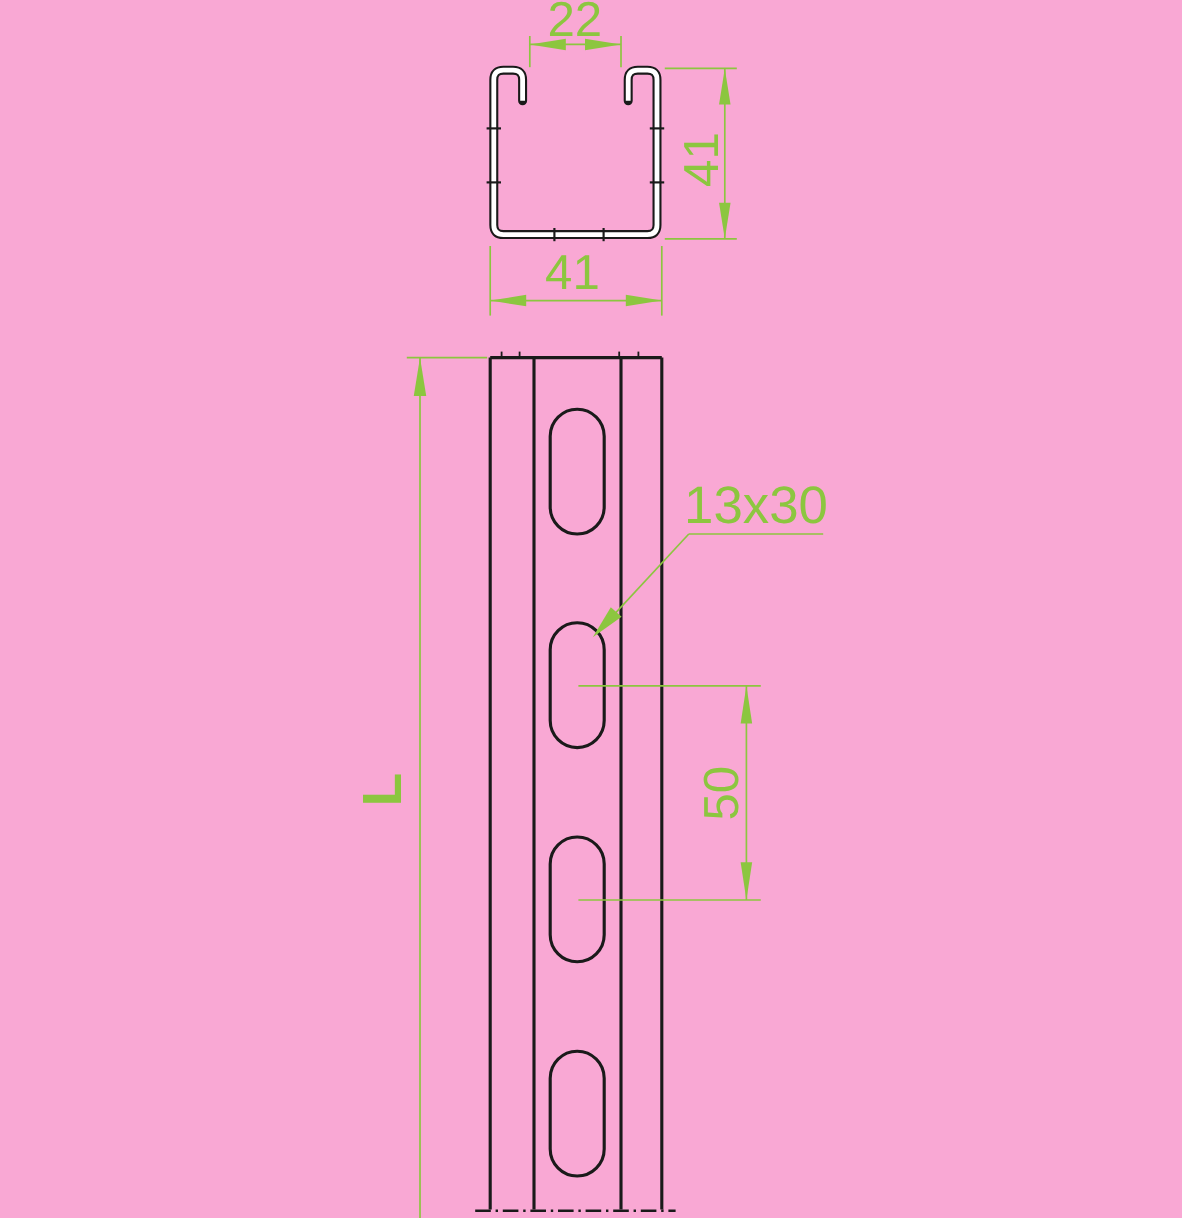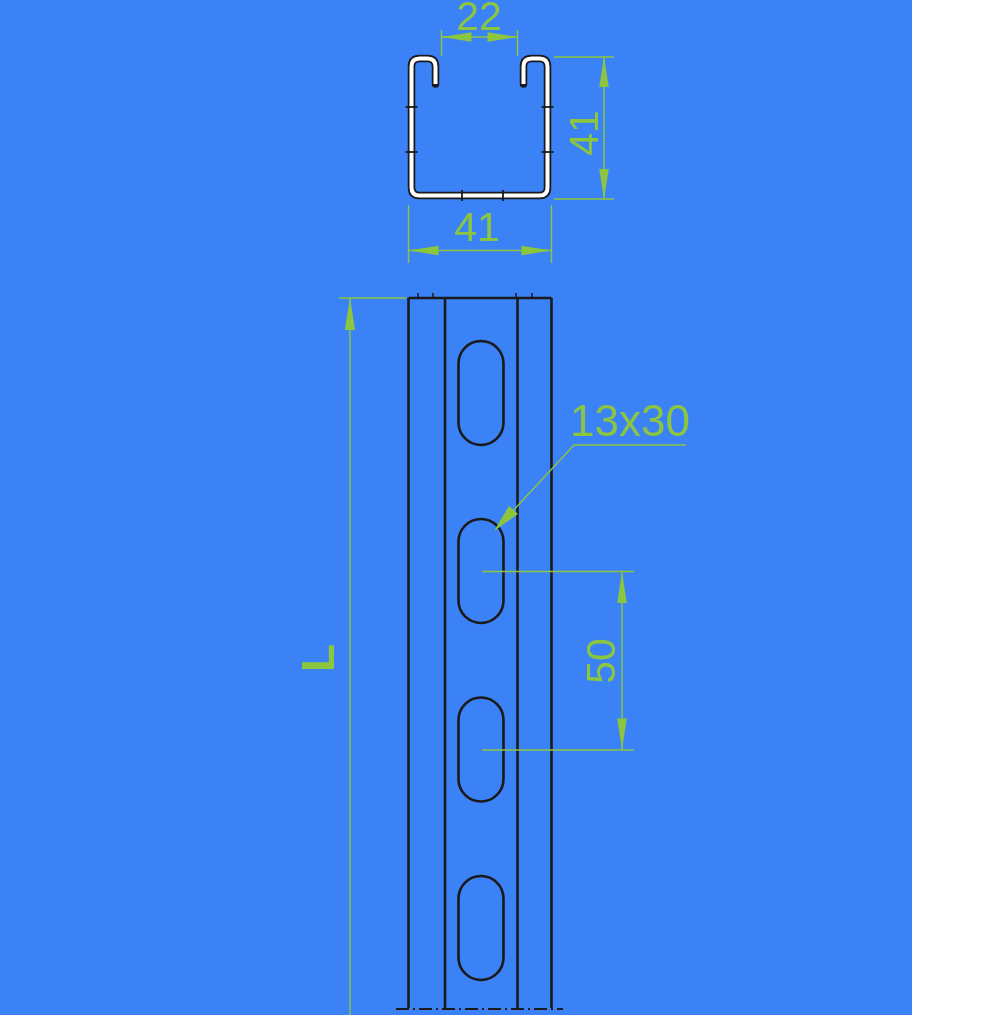--- a/index.html
+++ b/index.html
@@ -6,23 +6,23 @@
     margin: 0;
     padding: 0;
     background: #ffffff;
     width: 986px;
     height: 1015px;
     overflow: hidden;
     font-family: "Liberation Sans", sans-serif;
   }
   #drawing-stage {
     position: relative;
-    width: 912px;
+    width: 985px;
     height: 1015px;
-    background: #3b82f6;
+    background: #f9a8d4;
   }
   svg { display: block; }
   .blackline { stroke: #1a1a1a; fill: none; }
   .whitecore { stroke: #ffffff; fill: none; }
   .dimline   { stroke: #8cc63f; stroke-width: 1.4; fill: none; }
   .dimarrow  { fill: #8cc63f; stroke: none; }
   .dimtext {
     fill: #8cc63f;
     font-family: "Liberation Sans", sans-serif;
     font-size: 41px;

